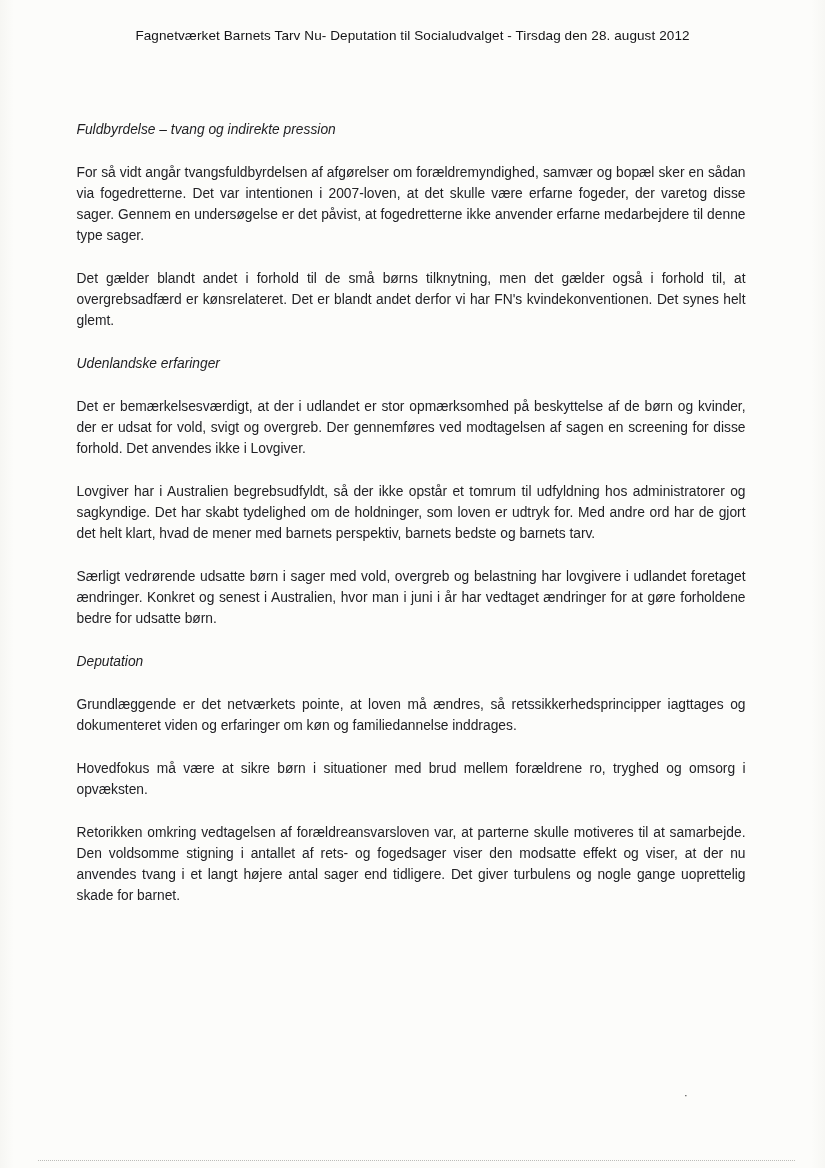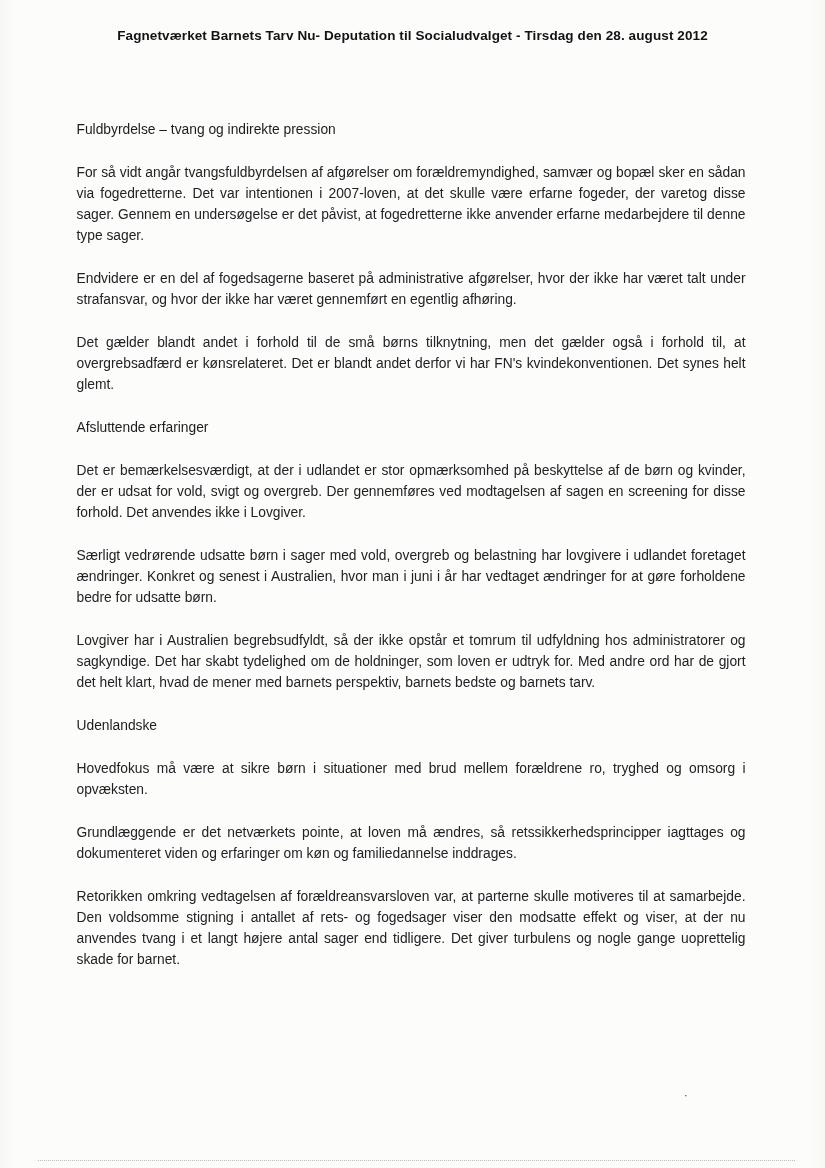--- a/index.html
+++ b/index.html
@@ -20,37 +20,38 @@
   .page {
     position: relative;
     width: 825px;
     height: 1168px;
     background: linear-gradient(90deg, #f6f6f3 0px, #fcfcfa 14px, #fcfcfa 811px, #f7f7f4 825px);
   }
 
   .doc-header {
     padding-top: 28px;
     text-align: center;
-    font-weight: bold;
+    font-weight: normal;
     font-size: 13.5px;
     letter-spacing: 0.1px;
     color: #131316;
   }
 
   .doc-body {
     width: 672px;
     margin: 0 auto;
     padding-top: 66px;
     font-size: 13.8px;
     line-height: 21px;
     text-align: justify;
     color: #222226;
   }
 
   .sec-heading {
+    font-style: italic;
     font-weight: normal;
     font-size: 13.8px;
     margin: 10px 0 22px 0;
     text-align: left;
     color: #1d1d20;
   }
 
   .doc-body p {
     margin: 0 3px 22px 0;
   }
@@ -78,38 +79,37 @@
 
 <div class="page">
 
   <header class="doc-header">Fagnetværket Barnets Tarv Nu- Deputation til Socialudvalget - Tirsdag den 28. august 2012</header>
 
   <main class="doc-body">
 
     <section>
       <h2 class="sec-heading">Fuldbyrdelse – tvang og indirekte pression</h2>
       <p>For så vidt angår tvangsfuldbyrdelsen af afgørelser om forældremyndighed, samvær og bopæl sker en sådan via fogedretterne. Det var intentionen i 2007-loven, at det skulle være erfarne fogeder, der varetog disse sager. Gennem en undersøgelse er det påvist, at fogedretterne ikke anvender erfarne medarbejdere til denne type sager.</p>
-      <p>Endvidere er en del af fogedsagerne baseret på administrative afgørelser, hvor der ikke har været talt under strafansvar, og hvor der ikke har været gennemført en egentlig afhøring.</p>
     </section>
 
     <section>
       <p>Det gælder blandt andet i forhold til de små børns tilknytning, men det gælder også i forhold til, at overgrebsadfærd er kønsrelateret. Det er blandt andet derfor vi har FN's kvindekonventionen. Det synes helt glemt.</p>
     </section>
 
     <section>
-      <h2 class="sec-heading">Afsluttende erfaringer</h2>
+      <h2 class="sec-heading">Udenlandske erfaringer</h2>
       <p>Det er bemærkelsesværdigt, at der i udlandet er stor opmærksomhed på beskyttelse af de børn og kvinder, der er udsat for vold, svigt og overgreb. Der gennemføres ved modtagelsen af sagen en screening for disse forhold. Det anvendes ikke i Lovgiver.</p>
+      <p>Lovgiver har i Australien begrebsudfyldt, så der ikke opstår et tomrum til udfyldning hos administratorer og sagkyndige. Det har skabt tydelighed om de holdninger, som loven er udtryk for. Med andre ord har de gjort det helt klart, hvad de mener med barnets perspektiv, barnets bedste og barnets tarv.</p>
       <p>Særligt vedrørende udsatte børn i sager med vold, overgreb og belastning har lovgivere i udlandet foretaget ændringer. Konkret og senest i Australien, hvor man i juni i år har vedtaget ændringer for at gøre forholdene bedre for udsatte børn.</p>
-      <p>Lovgiver har i Australien begrebsudfyldt, så der ikke opstår et tomrum til udfyldning hos administratorer og sagkyndige. Det har skabt tydelighed om de holdninger, som loven er udtryk for. Med andre ord har de gjort det helt klart, hvad de mener med barnets perspektiv, barnets bedste og barnets tarv.</p>
     </section>
 
     <section>
-      <h2 class="sec-heading">Udenlandske</h2>
+      <h2 class="sec-heading">Deputation</h2>
+      <p>Grundlæggende er det netværkets pointe, at loven må ændres, så retssikkerhedsprincipper iagttages og dokumenteret viden og erfaringer om køn og familiedannelse inddrages.</p>
       <p>Hovedfokus må være at sikre børn i situationer med brud mellem forældrene ro, tryghed og omsorg i opvæksten.</p>
-      <p>Grundlæggende er det netværkets pointe, at loven må ændres, så retssikkerhedsprincipper iagttages og dokumenteret viden og erfaringer om køn og familiedannelse inddrages.</p>
       <p>Retorikken omkring vedtagelsen af forældreansvarsloven var, at parterne skulle motiveres til at samarbejde. Den voldsomme stigning i antallet af rets- og fogedsager viser den modsatte effekt og viser, at der nu anvendes tvang i et langt højere antal sager end tidligere. Det giver turbulens og nogle gange uoprettelig skade for barnet.</p>
     </section>
 
   </main>
 
   <span class="stray-dot">·</span>
 
   <div class="scan-edge"></div>
 
 </div>

